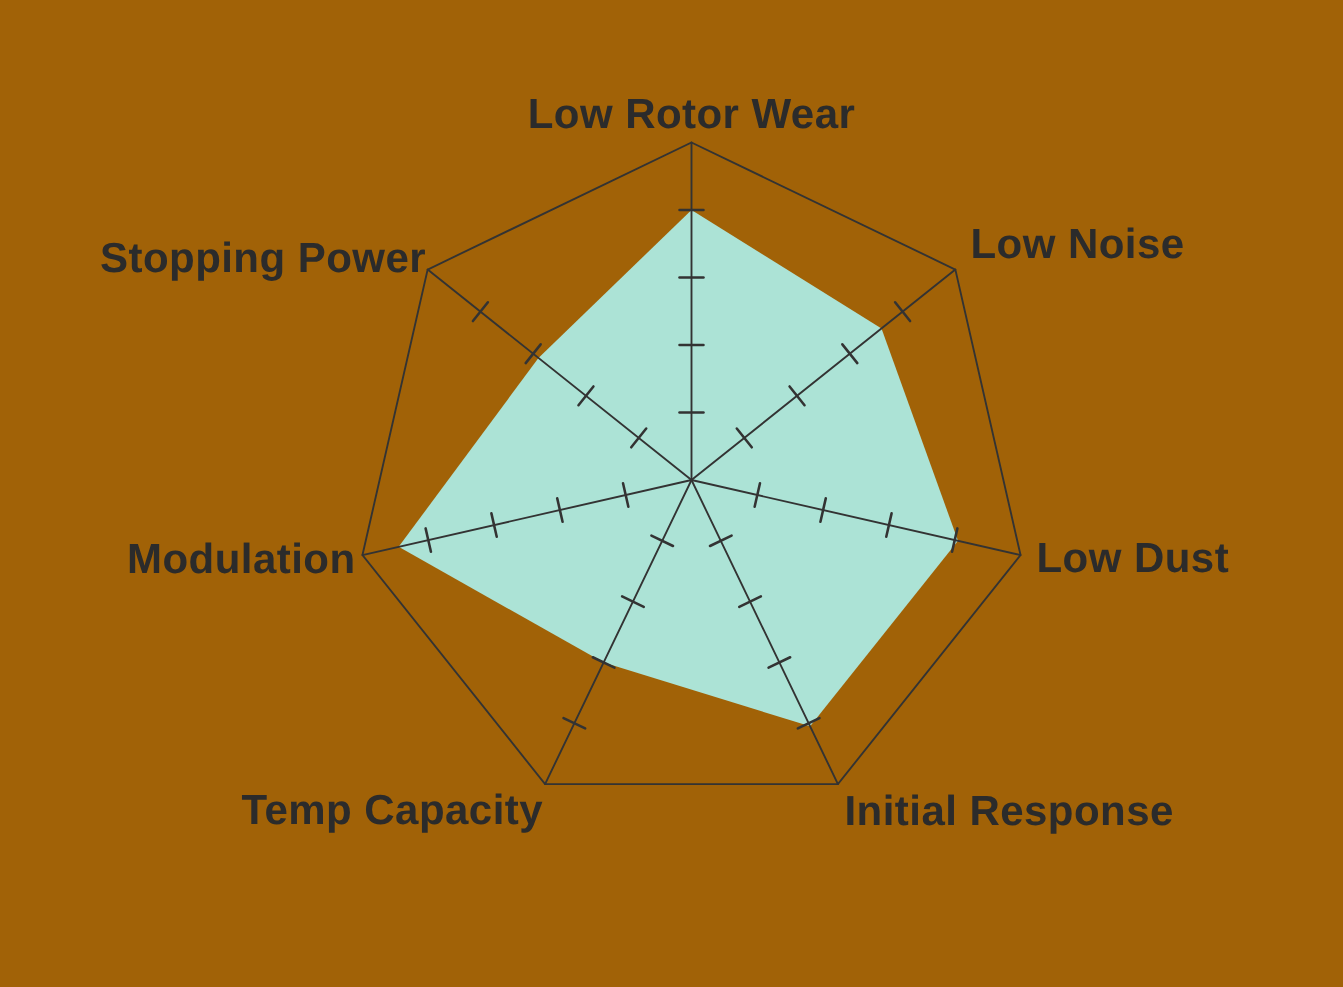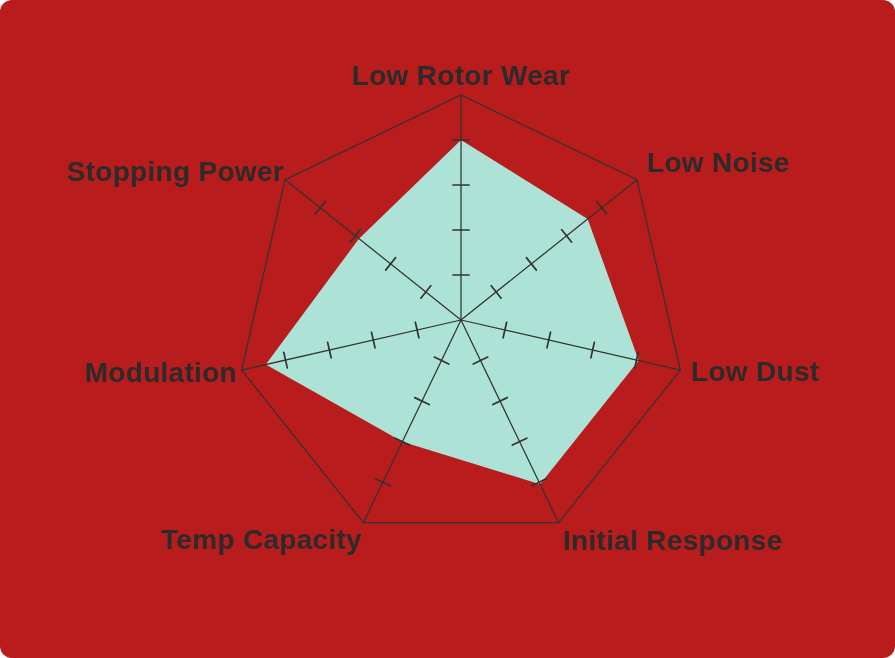--- a/index.html
+++ b/index.html
@@ -4,24 +4,23 @@
 <style>
   html, body {
     margin: 0;
     padding: 0;
     background: #ffffff;
   }
   .stage {
     position: relative;
     width: 895px;
     height: 658px;
-    background: #b91c1c;
+    background: #a16207;
     overflow: hidden;
     font-family: "Liberation Sans", sans-serif;
-    border-radius: 12px;
   }
   svg { display: block; }
   .axis-line, .outline {
     fill: none;
     stroke-width: 1.25;
     stroke-linecap: round;
   }
   .tick-mark {
     stroke-width: 1.7;
     stroke-linecap: round;

